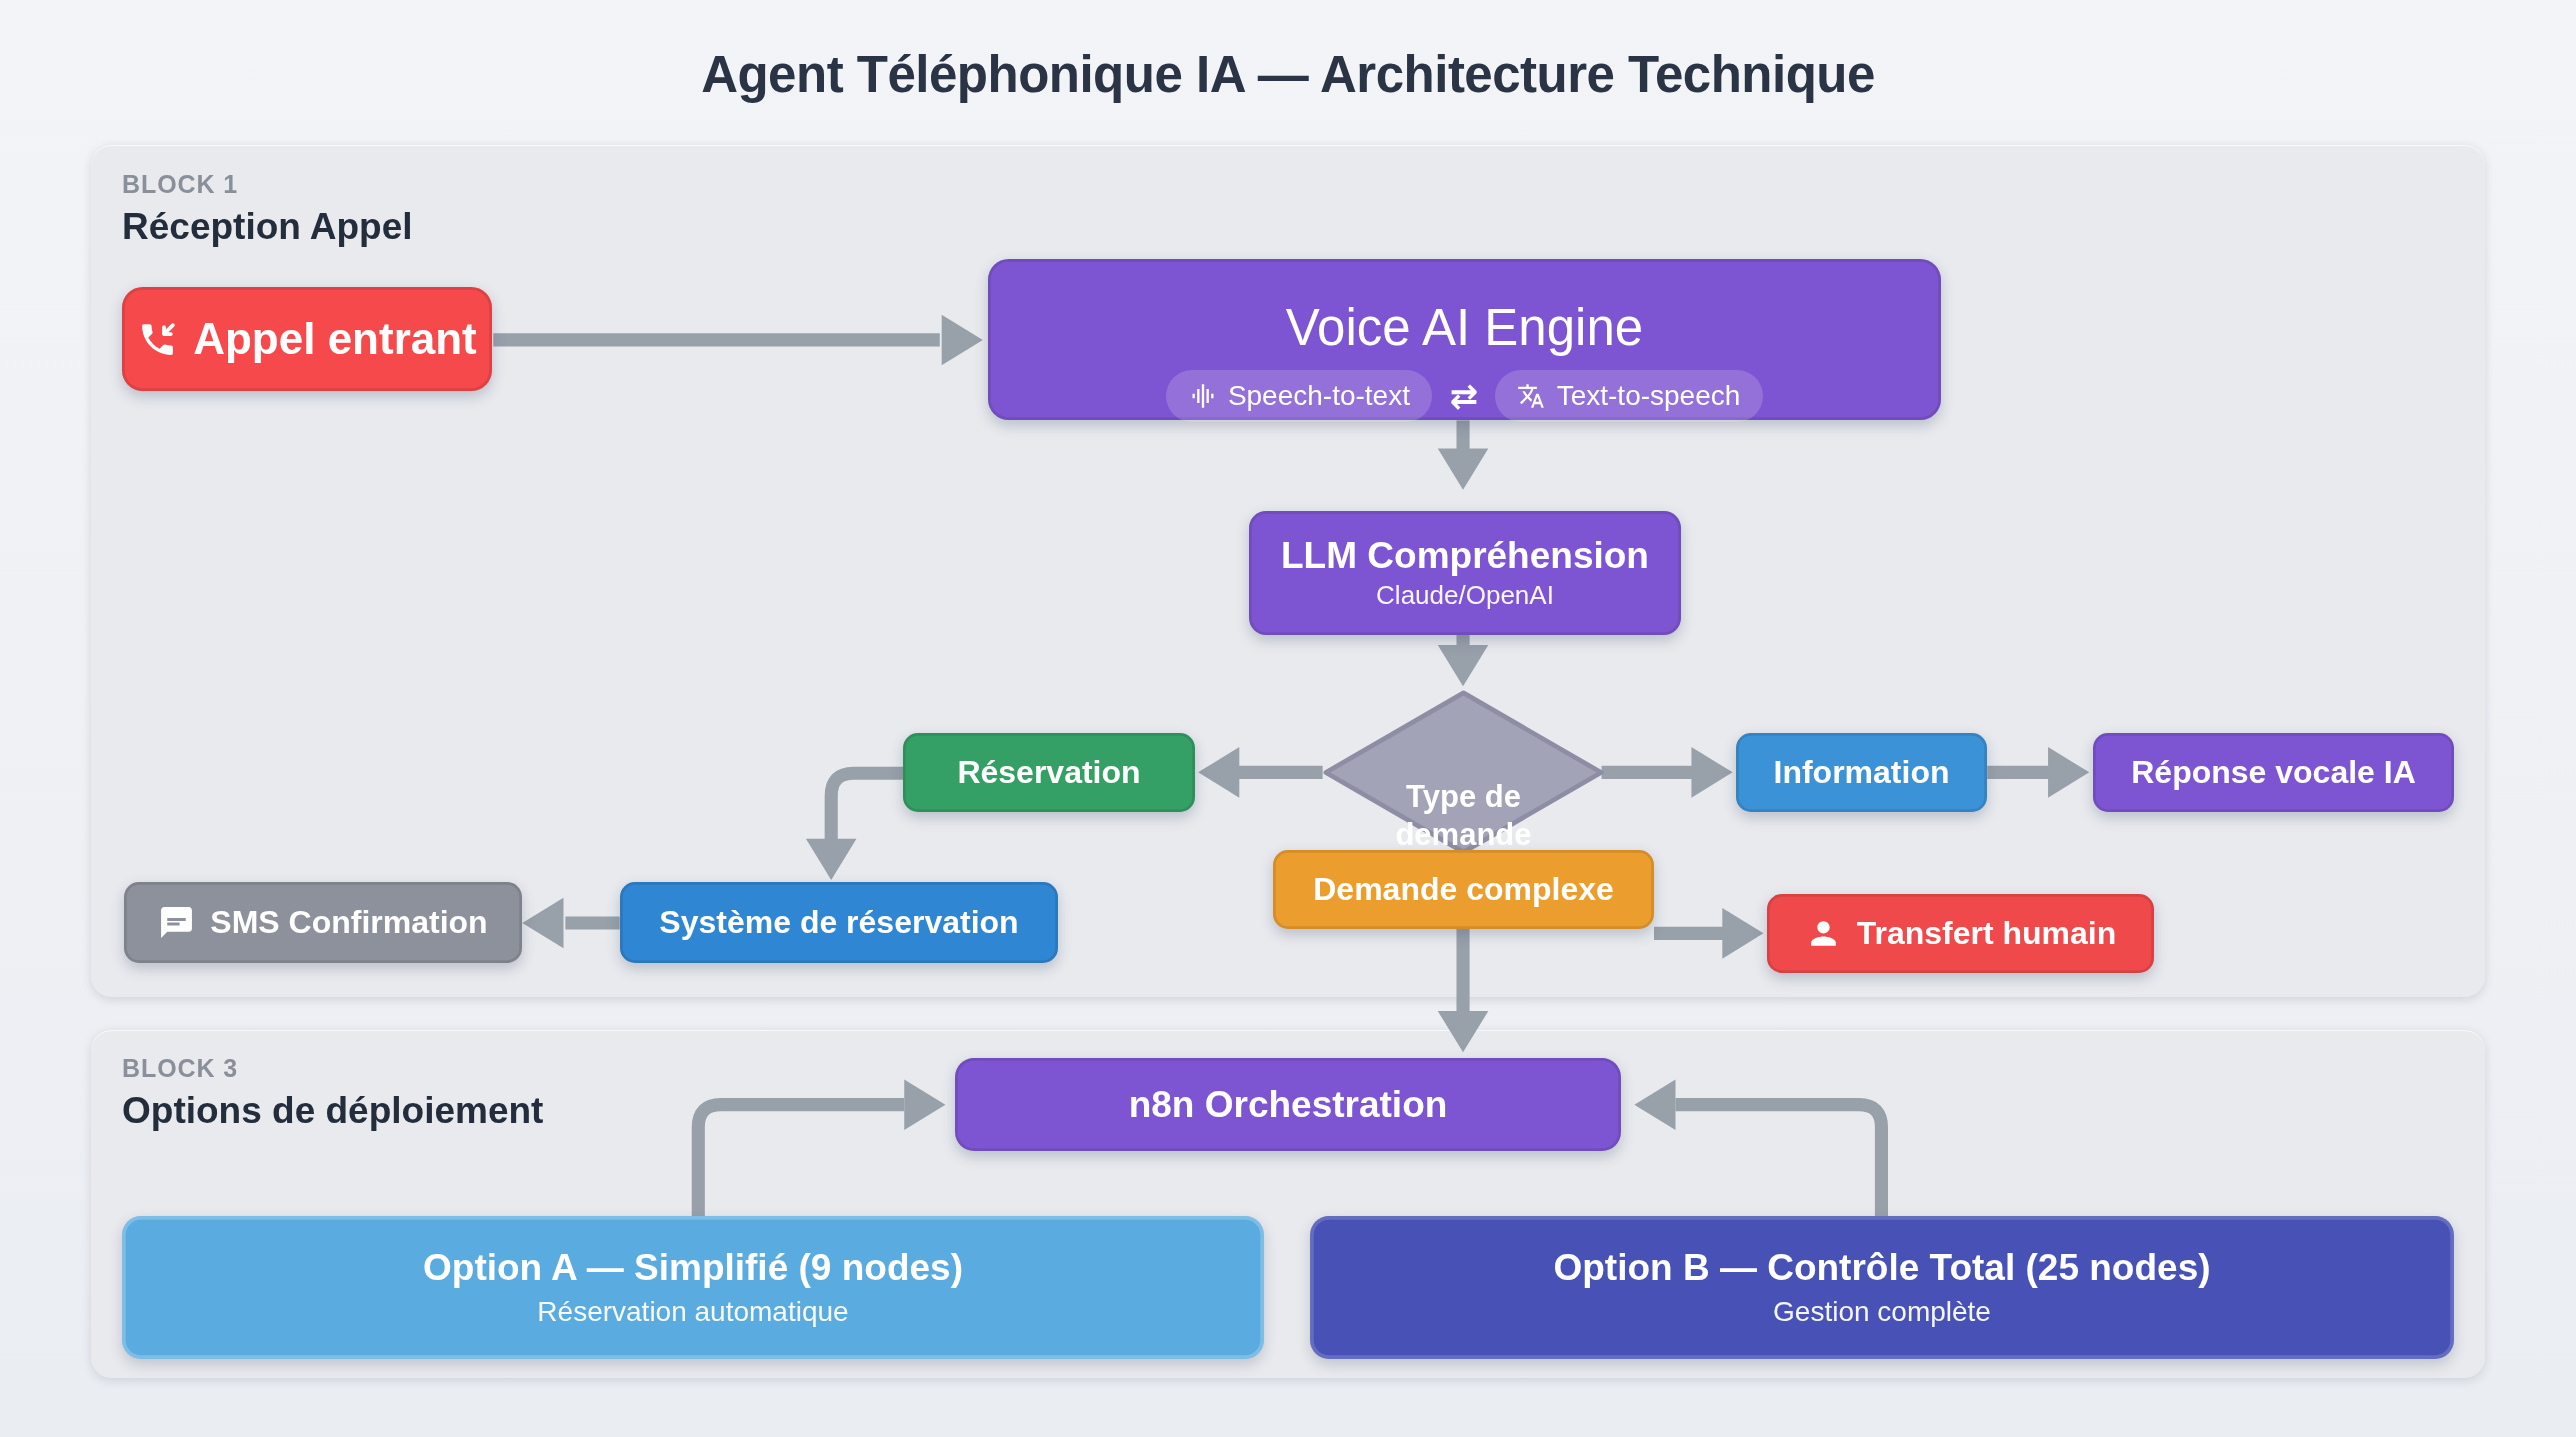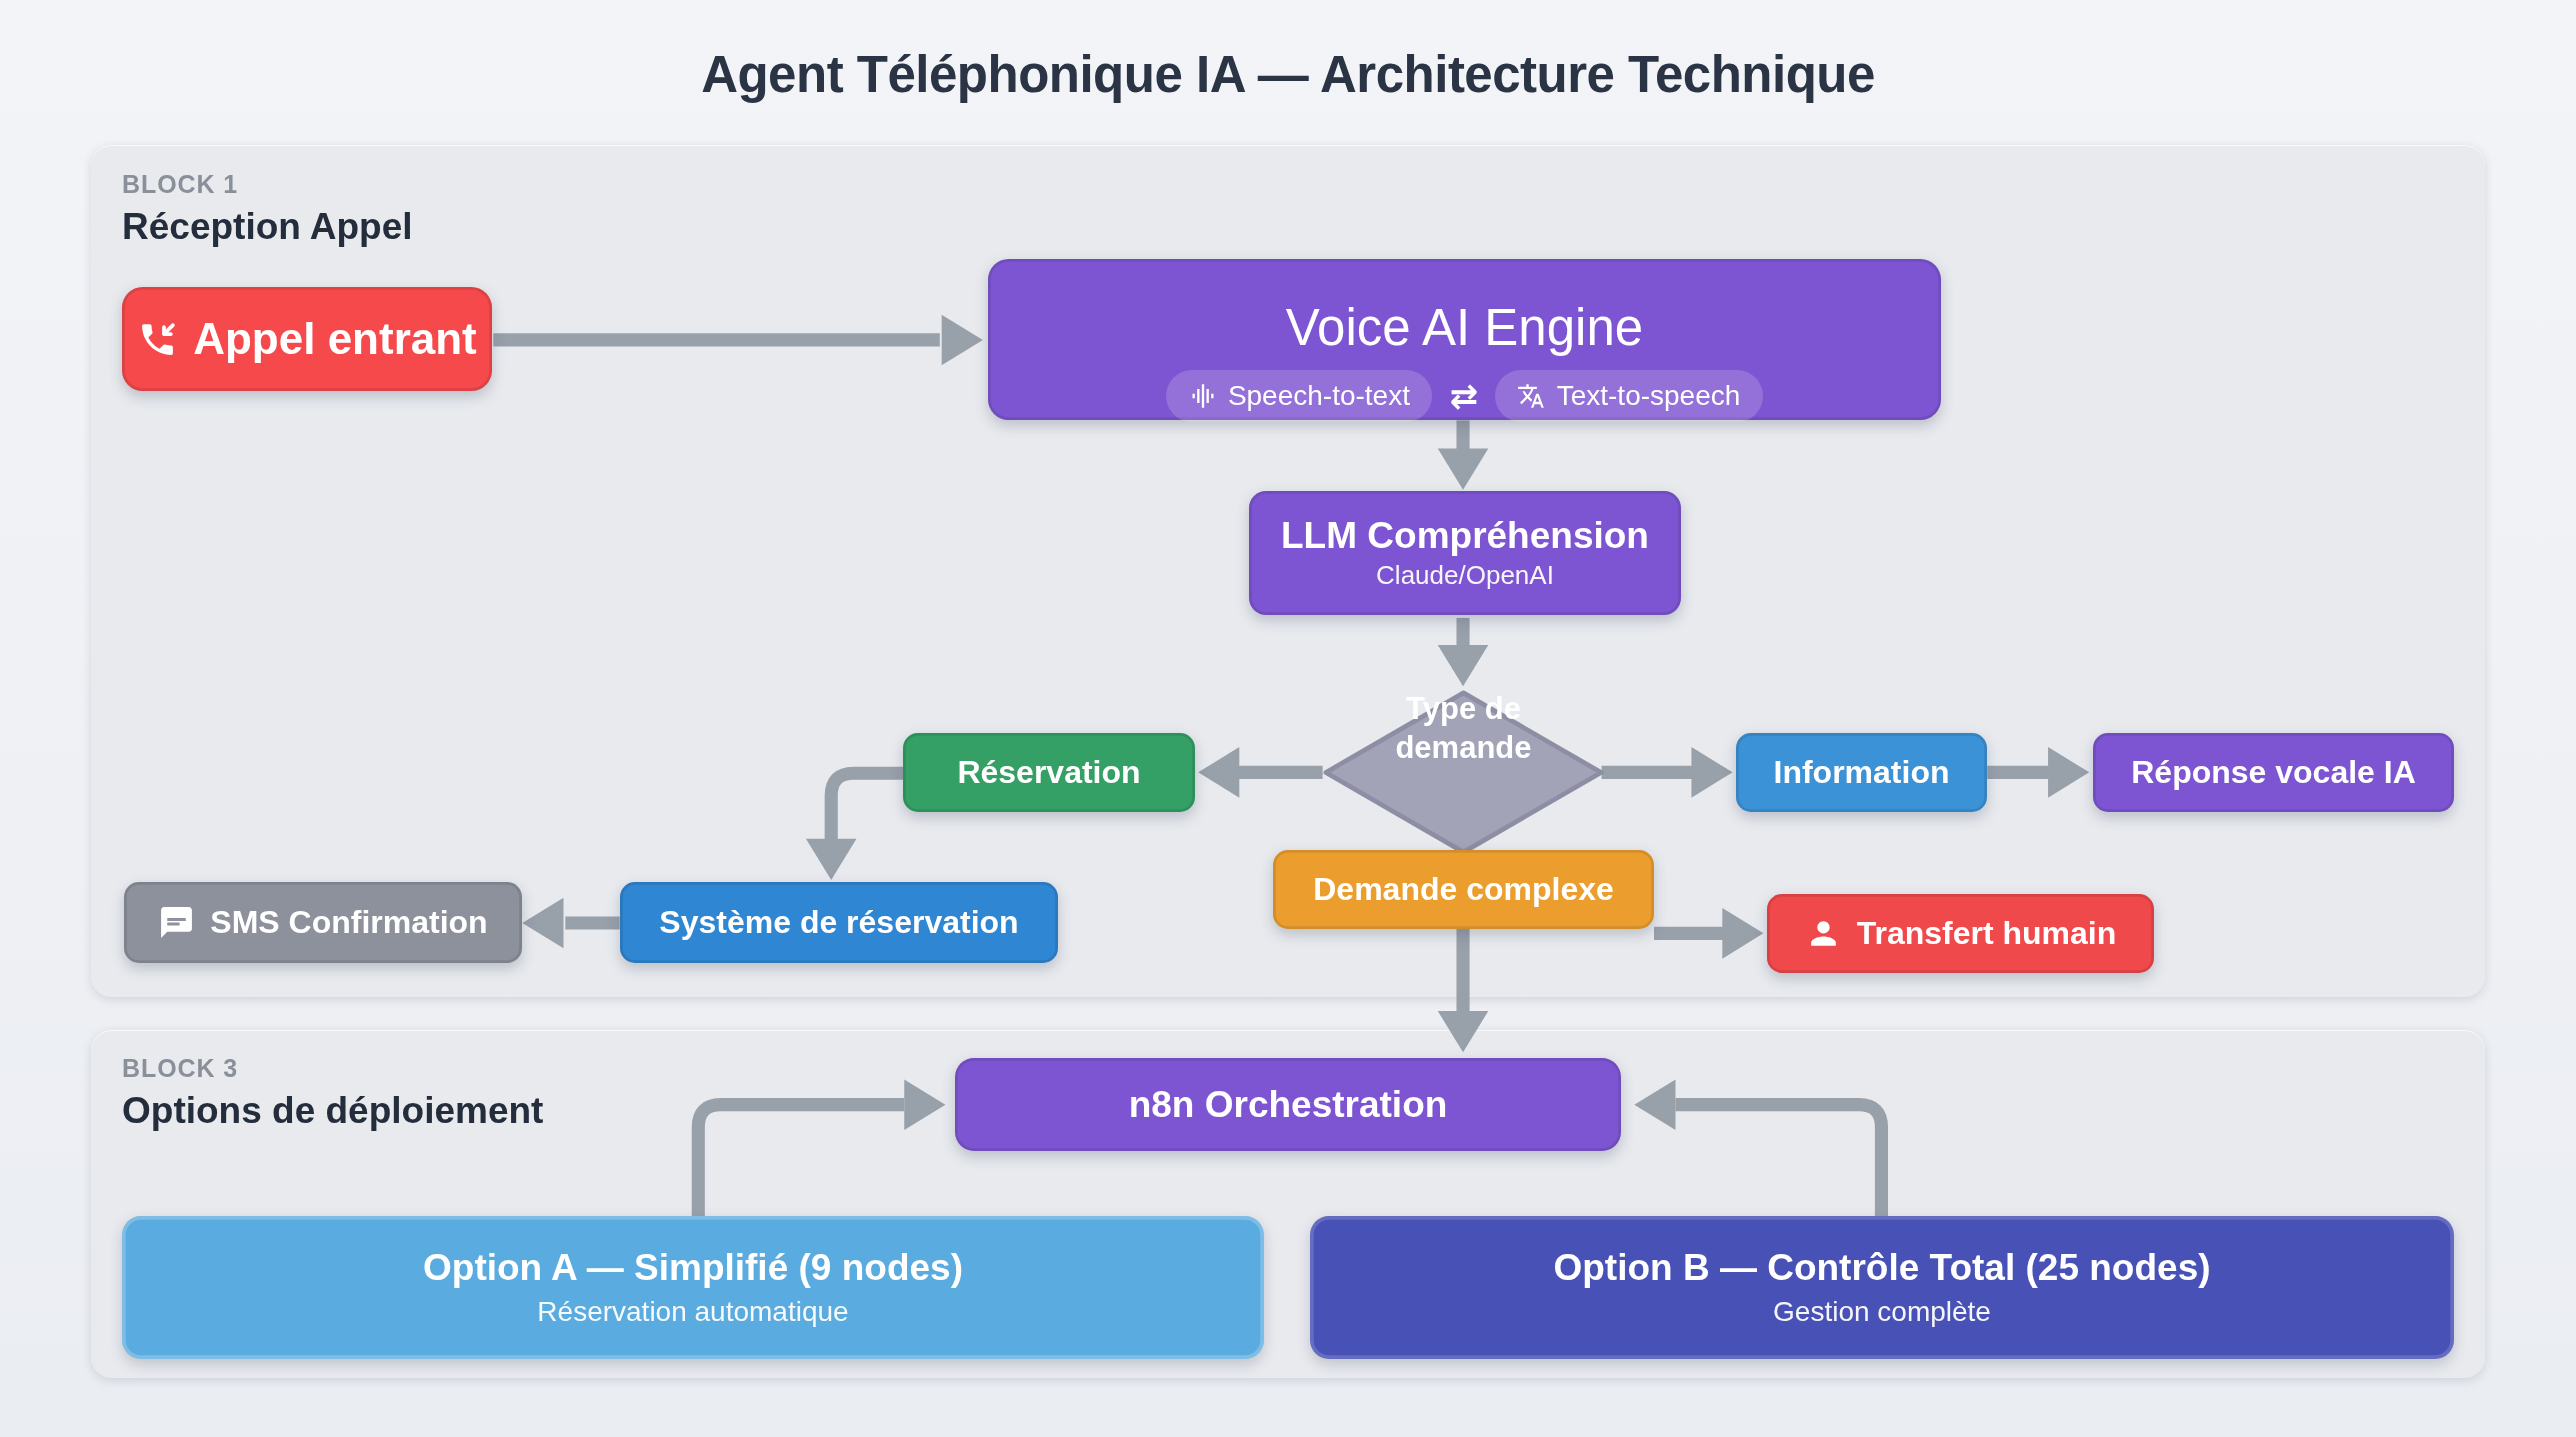--- a/index.html
+++ b/index.html
@@ -48,21 +48,21 @@
     border-radius:26px;background:rgba(255,255,255,.17);
     font-size:28px;font-weight:500;
   }
   .swap{font-family:"DejaVu Sans",sans-serif;font-size:34px;font-weight:700;}
   .llm{left:1249px;top:491px;width:432px;height:124px;gap:3.7px;}
   .llm .v-title{font-size:37px;font-weight:600;}
   .llm .subtitle{font-size:26px;}
   .diamond-wrap{position:absolute;left:1323px;top:690px;width:281px;height:165px;z-index:3;}
   .diamond-wrap svg{position:absolute;inset:0;}
   .diamond-label{
-    position:absolute;inset:0;display:flex;align-items:flex-start;justify-content:center;
+    position:absolute;inset:0;display:flex;align-items:flex-end;justify-content:center;
     text-align:center;color:#fff;font-size:31px;font-weight:600;line-height:1.25;
   }
   .diamond-label span{display:block;width:159px;}
   .reservation{left:903px;top:733px;width:292px;height:79px;font-size:32px;border-radius:15px;}
   .information{left:1736px;top:733px;width:251px;height:79px;font-size:32px;border-radius:15px;}
   .reponse{left:2093px;top:733px;width:361px;height:79px;font-size:32px;border-radius:15px;}
   .systeme{left:620px;top:882px;width:438px;height:81px;font-size:32px;border-radius:15px;}
   .sms{left:124px;top:882px;width:398px;height:81px;font-size:32px;border-radius:15px;}
   .demande{left:1273px;top:850px;width:381px;height:79px;font-size:32px;border-radius:15px;}
   .transfert{left:1767px;top:894px;width:387px;height:79px;font-size:32px;border-radius:15px;}
@@ -155,21 +155,21 @@
         <span class="icon">
           <svg width="28" height="28" viewBox="0 0 24 24">
               <path fill="#fff" d="M12.87 15.07l-2.54-2.51.03-.03c1.74-1.94 2.98-4.17 3.71-6.53H17V4h-7V2H8v2H1v1.99h11.17C11.5 7.92 10.44 9.75 9 11.35 8.07 10.32 7.3 9.19 6.69 8h-2c.73 1.63 1.73 3.17 2.98 4.56l-5.09 5.02L4 19l5-5 3.11 3.11.76-2.04zM18.5 10h-2L12 22h2l1.12-3h4.75L21 22h2l-4.5-12zm-2.62 7l1.62-4.33L19.12 17h-3.24z"></path>
             </svg>
         </span>
         <span>Text-to-speech</span>
       </div>
     </div>
   </div>
 
-  <div class="node llm col" style="background: rgb(125, 85, 210);">
+  <div class="node llm col" style="background: rgb(125, 85, 210); margin-top: 20px;">
     <div class="v-title">LLM Compréhension</div>
     <div class="subtitle">Claude/OpenAI</div>
   </div>
 
   <div class="diamond-wrap">
     <svg width="281" height="165" viewBox="0 0 300 176">
       <polygon id="decision-poly" points="150,3 297,88 150,173 3,88" fill="#a2a3b7" stroke="#8d8ea4" stroke-width="5" stroke-linejoin="round"></polygon>
     </svg>
     <div class="diamond-label">
       <span>Type de demande</span>

